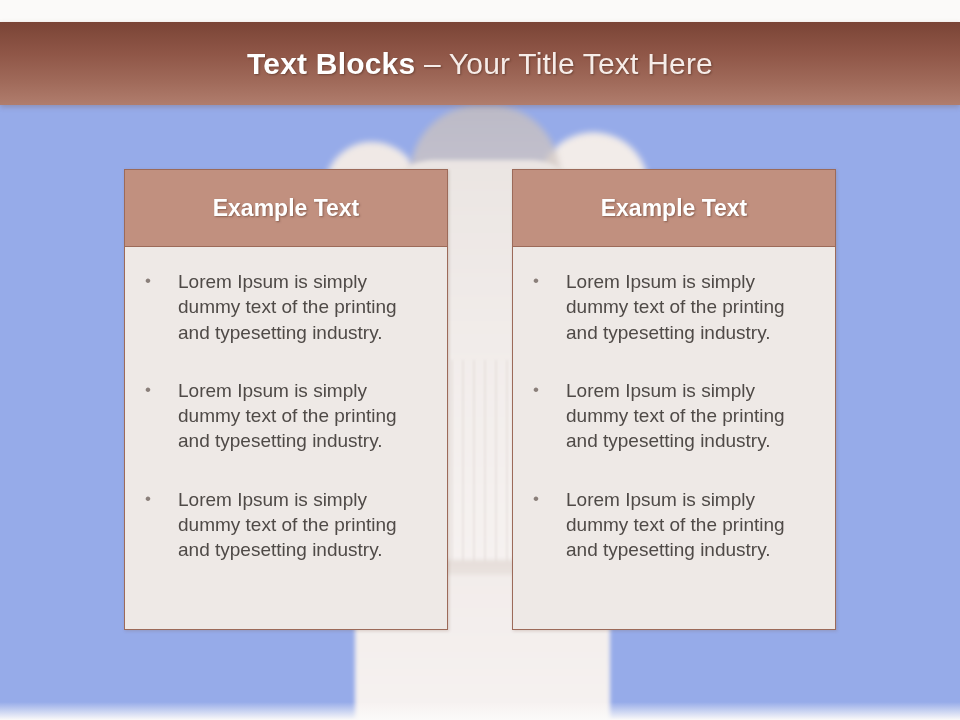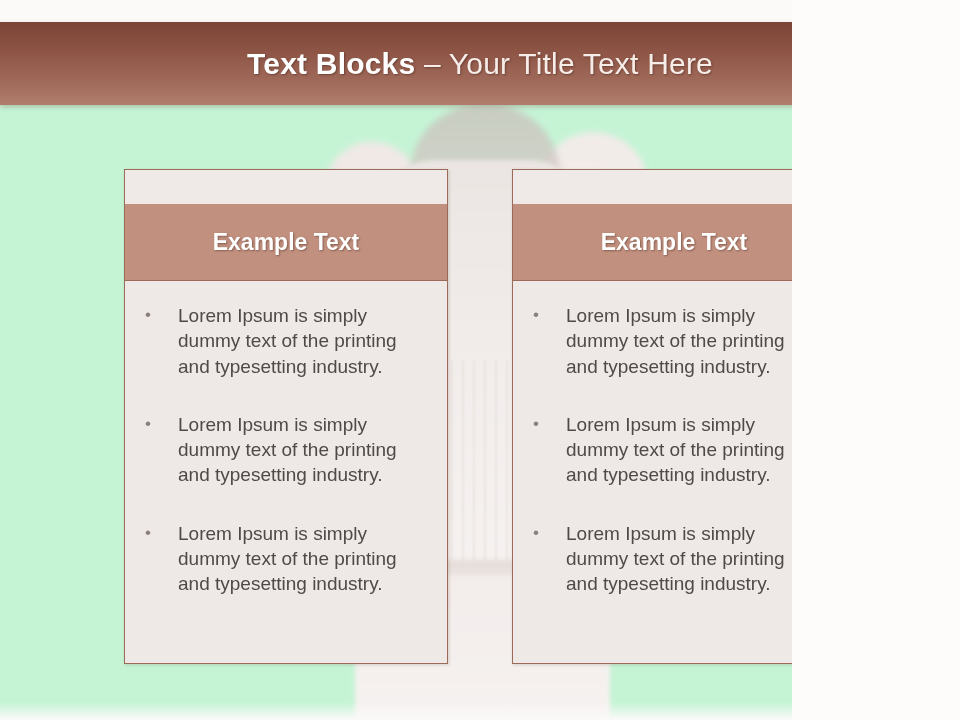--- a/index.html
+++ b/index.html
@@ -12,23 +12,23 @@
   body {
     font-family: "Liberation Sans", sans-serif;
     background: #fdfcfb;
     position: relative;
   }
 
   
   .slide {
     position: absolute;
     left: 0; top: 0;
-    width: 792px;
+    width: 960px;
     height: 720px;
-    background: #86efac;
+    background: #1d4ed8;
     overflow: hidden;
   }
 
   
   .bg-photo {
     position: absolute;
     left: 0; top: 0;
     width: 960px;
     height: 720px;
     overflow: hidden;
@@ -170,21 +170,20 @@
     display: flex;
     flex-direction: column;
   }
   .block-header {
     height: 76px;
     background: #c1907f;
     border-bottom: 1px solid #9c6a59;
     display: flex;
     align-items: center;
     justify-content: center;
-    margin-top: 34px;
   }
   .block-header-text {
     font-size: 23px;
     font-weight: bold;
     color: #ffffff;
     text-shadow: 1px 1px 2px rgba(90,55,42,.55);
   }
   .block-body {
     background: rgba(238,232,229,.93);
     padding: 22px 16px 20px 10px;

